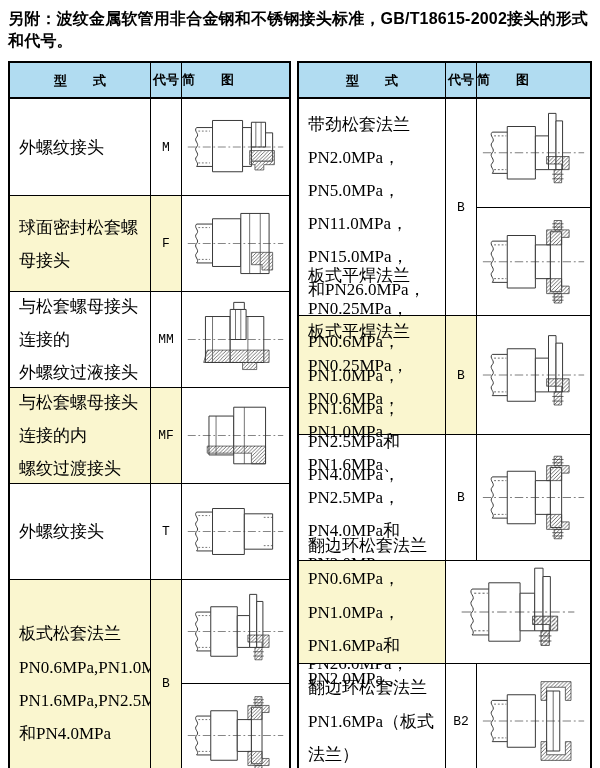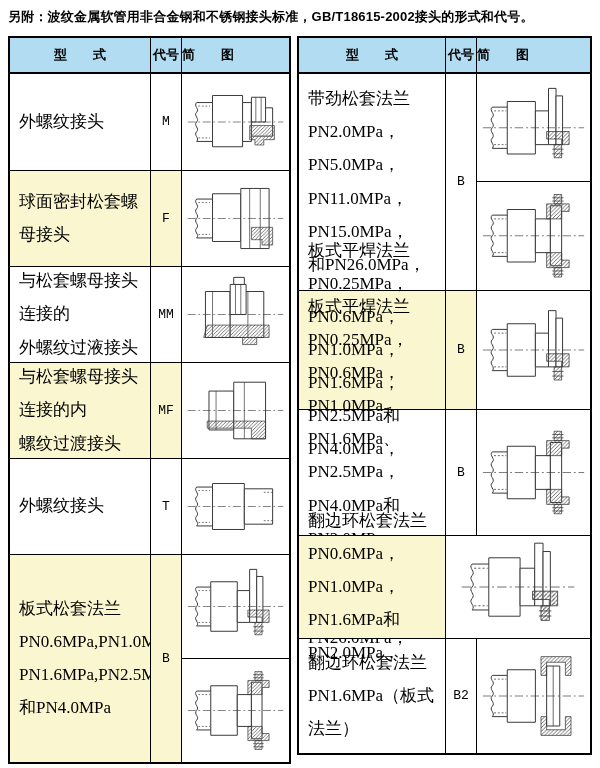--- a/index.html
+++ b/index.html
@@ -2,21 +2,21 @@
 <html style="--hbg: #b1dcf1; --ybg: #faf6cf;"><head>
 <meta charset="utf-8">
 <style>
   :root{
     --border:#000;
     --line:#3a3a3a;
   }
   *{box-sizing:border-box;margin:0;padding:0}
   html,body{width:600px;background:#fff;font-family:"Liberation Sans",sans-serif;color:#000}
   body{padding:6px 0 0 0}
-  .title{font-weight:bold;font-size:13px;line-height:1.35;margin:2px 8px 10px 8px;letter-spacing:.2px}
+  .title{font-weight:bold;font-size:16px;line-height:1.35;margin:2px 8px 10px 8px;letter-spacing:.2px}
   .tables{display:flex;gap:6px;margin:0 8px;align-items:flex-start}
   .tbl{border:2px solid var(--border);background:#fff}
   .t-left{width:283px}
   .t-right{width:295px}
   .thead{display:flex;border-bottom:2px solid var(--border)}
   .thead .cell{background:var(--hbg);font-weight:bold;font-size:13px;height:34px}
   .trow{display:flex;border-top:1px solid var(--border)}
   .trow:first-of-type{border-top:none}
   .cell{display:flex;align-items:center}
   .cell + .cell{border-left:1px solid var(--border)}

